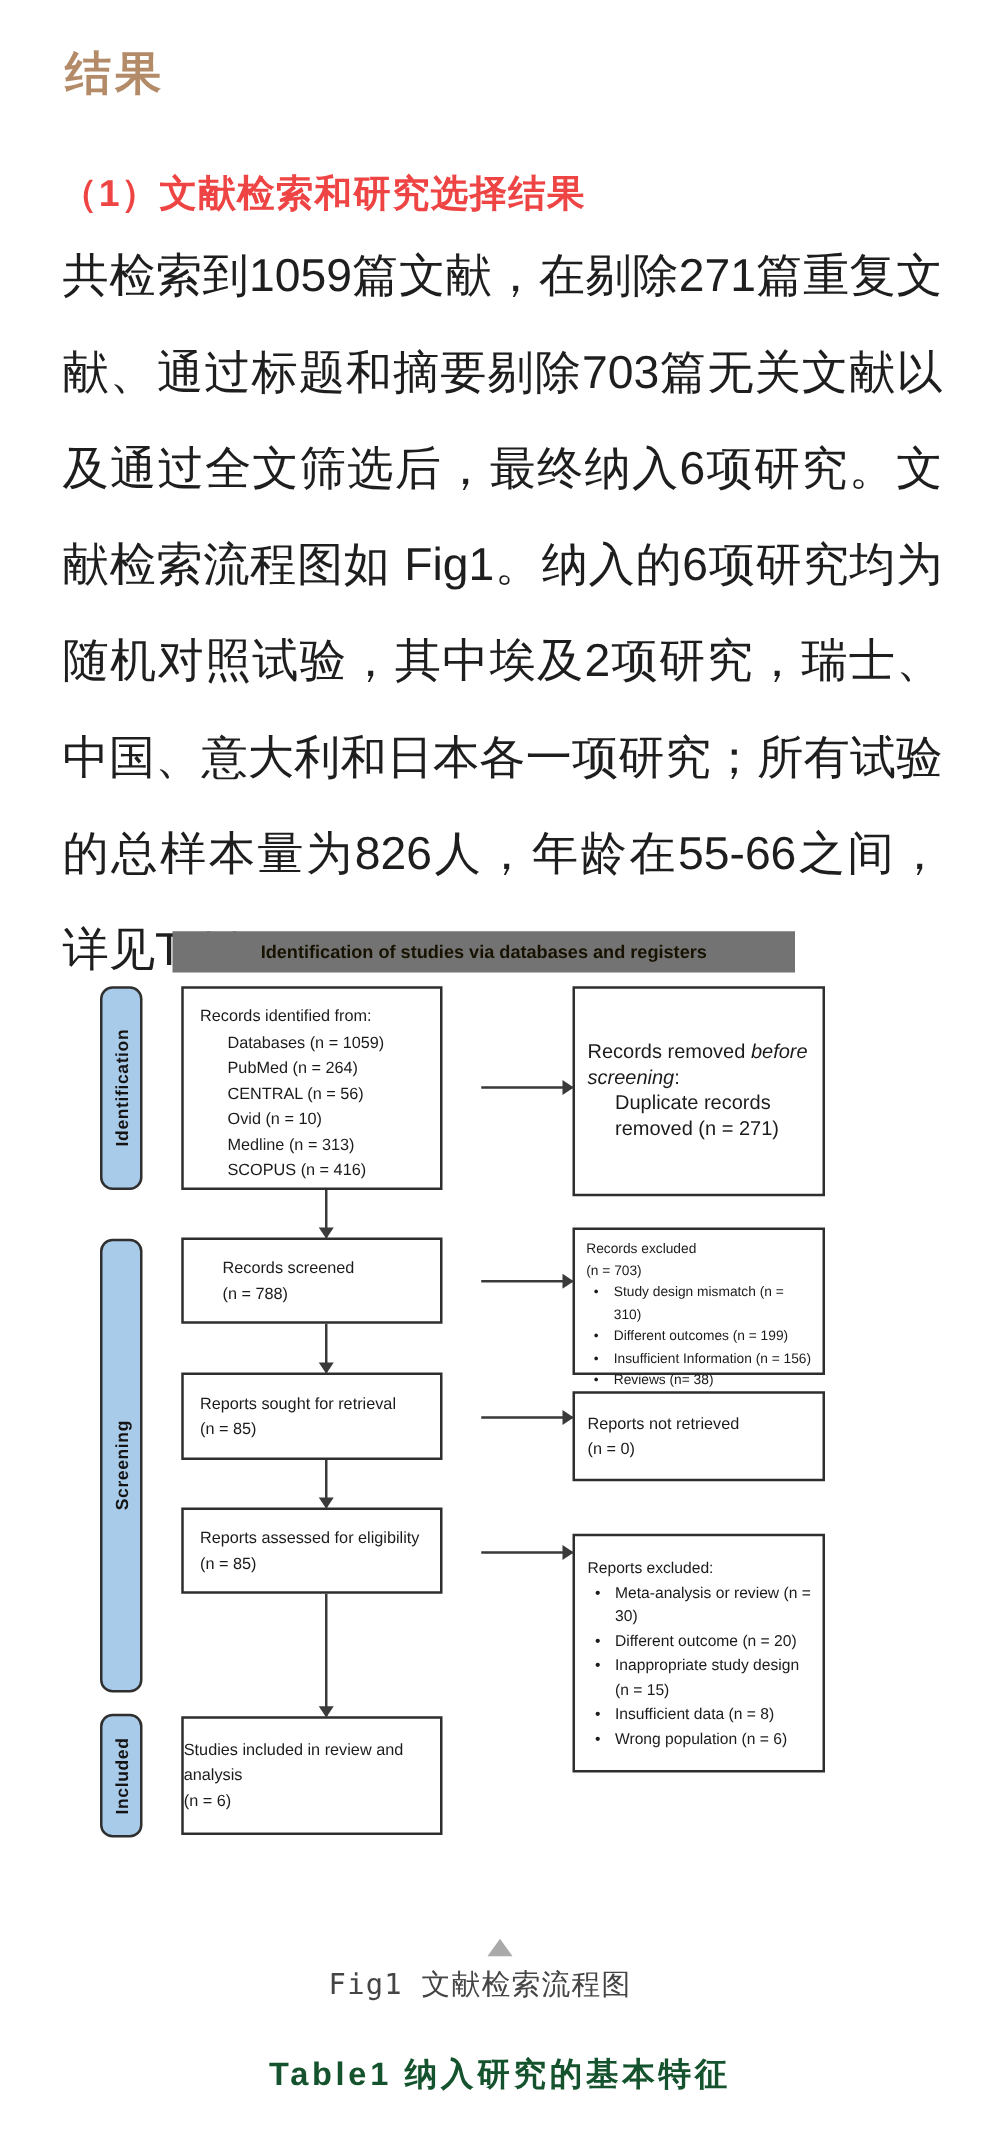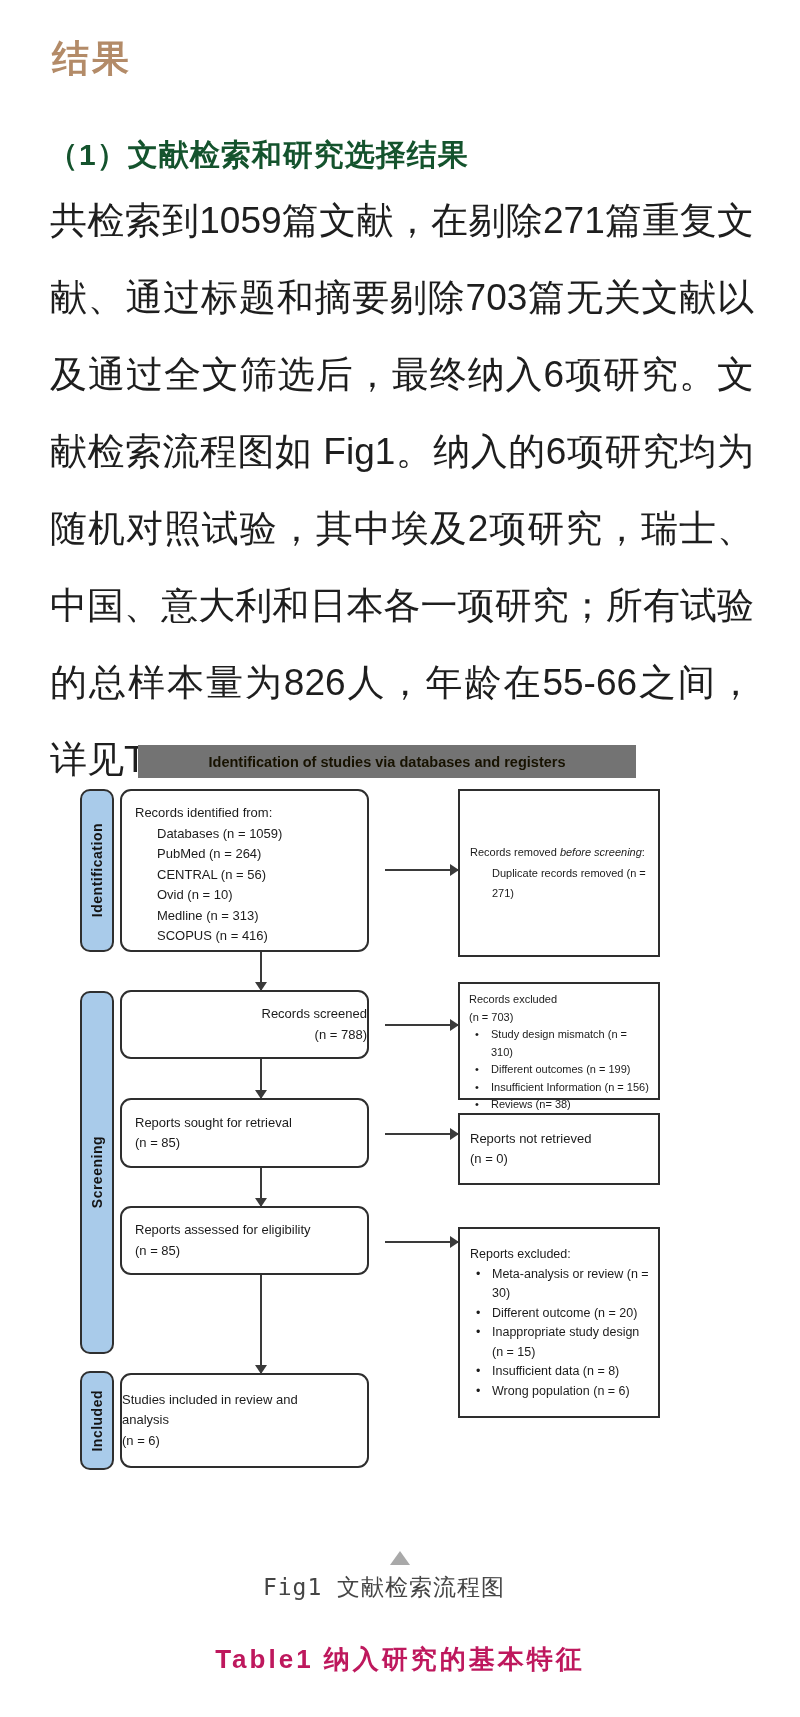--- a/index.html
+++ b/index.html
@@ -8,21 +8,21 @@
     font-family:"Liberation Sans",sans-serif;color:#1e1e1e;
   }
   
   .doc-title{
     position:absolute;left:52px;top:34px;
     font-family:"DejaVu Serif","Liberation Serif",serif;
     font-size:37px;font-weight:bold;color:#b38b68;letter-spacing:3px;
   }
   .section-heading{
     position:absolute;left:48px;top:135px;
-    font-size:30px;font-weight:bold;color:#14532d;letter-spacing:1px;
+    font-size:30px;font-weight:bold;color:#ef4444;letter-spacing:1px;
   }
   .body-paragraph{
     position:absolute;left:50px;top:182px;width:704px;
     font-size:37px;line-height:77px;color:#1e1e1e;
     text-align:justify;
   }
   
   .figure{position:absolute;left:55px;top:660px;width:630px;height:815px;font-size:13px;color:#1b1b1b;}
   .banner{
     position:absolute;left:83px;top:85px;width:498px;height:33px;
@@ -37,21 +37,21 @@
     box-sizing:border-box;
   }
   .stage span{
     writing-mode:vertical-rl;transform:rotate(180deg);
     font-weight:bold;font-size:14px;color:#141414;letter-spacing:.5px;white-space:nowrap;
   }
   .fbox{
     position:absolute;background:#ffffff;border:2px solid #2e2e2e;
     box-sizing:border-box;line-height:20.5px;
   }
-  .lcol{left:65px;width:249px;border-radius:11px;}
+  .lcol{left:90px;width:209px;}
   .rcol{left:403px;width:202px;}
   .pad{padding:12px 10px 8px 13px;}
   .indent{padding-left:22px;}
   .centered{display:flex;flex-direction:column;justify-content:center;text-align:left;}
   .center-text{}
   .bullet-row{display:flex;align-items:flex-start;}
   .bullet-dot{width:16px;min-width:16px;padding-left:6px;}
   .bullet-text{flex:1;}
   
   .arrow-v{position:absolute;width:2px;background:#3a3a3a;}
@@ -73,21 +73,21 @@
     border-left:10px solid transparent;border-right:10px solid transparent;
     border-bottom:14px solid #a9a9a9;
   }
   .fig-caption{
     position:absolute;left:0;width:768px;top:1572px;text-align:center;
     font-size:23px;color:#454545;letter-spacing:1px;
     font-family:"DejaVu Sans Mono","Liberation Mono",monospace;
   }
   .table-heading{
     position:absolute;left:0;width:800px;top:1642px;text-align:center;
-    font-size:26px;font-weight:bold;color:#be185d;letter-spacing:3px;
+    font-size:26px;font-weight:bold;color:#14532d;letter-spacing:3px;
   }
   .it{font-style:italic;}
 </style>
 </head>
 <body>
 
 <div class="page">
 
   <div class="doc-title">结果</div>
 
@@ -112,42 +112,42 @@
     <div class="fbox lcol pad" style="top:129px;height:163px;">
       <div>Records identified from:</div>
       <div class="indent">Databases (n = 1059)</div>
       <div class="indent">PubMed (n = 264)</div>
       <div class="indent">CENTRAL (n = 56)</div>
       <div class="indent">Ovid (n = 10)</div>
       <div class="indent">Medline (n = 313)</div>
       <div class="indent">SCOPUS (n = 416)</div>
     </div>
 
-    <div class="fbox lcol centered" style="top:330px;height:69px;padding-left:31px;text-align:right;">
+    <div class="fbox lcol centered" style="top:330px;height:69px;padding-left:31px;">
       <div>Records screened</div>
       <div>(n = 788)</div>
     </div>
 
     <div class="fbox lcol centered" style="top:438px;height:70px;padding-left:13px;">
       <div>Reports sought for retrieval</div>
       <div>(n = 85)</div>
     </div>
 
     <div class="fbox lcol centered" style="top:546px;height:69px;padding-left:13px;">
       <div>Reports assessed for eligibility</div>
       <div>(n = 85)</div>
     </div>
 
     <div class="fbox lcol centered center-text" style="top:713px;height:95px;">
       <div>Studies included in review and</div>
       <div>analysis</div>
       <div>(n = 6)</div>
     </div>
 
-    <div class="fbox rcol centered" style="top:129px;height:168px;padding:10px;font-size:11px;">
+    <div class="fbox rcol centered" style="top:129px;height:168px;padding:10px;font-size:16px;">
       <div><span>Records removed </span><span class="it">before screening</span><span>:</span></div>
       <div class="indent">Duplicate records removed (n = 271)</div>
     </div>
 
     <div class="fbox rcol" style="top:322px;height:118px;padding:7px 6px 5px 9px;font-size:11px;line-height:17.5px;">
       <div>Records excluded</div>
       <div>(n = 703)</div>
       <div class="bullet-row">
           <span class="bullet-dot">•</span>
           <span class="bullet-text">Study design mismatch (n = 310)</span>

